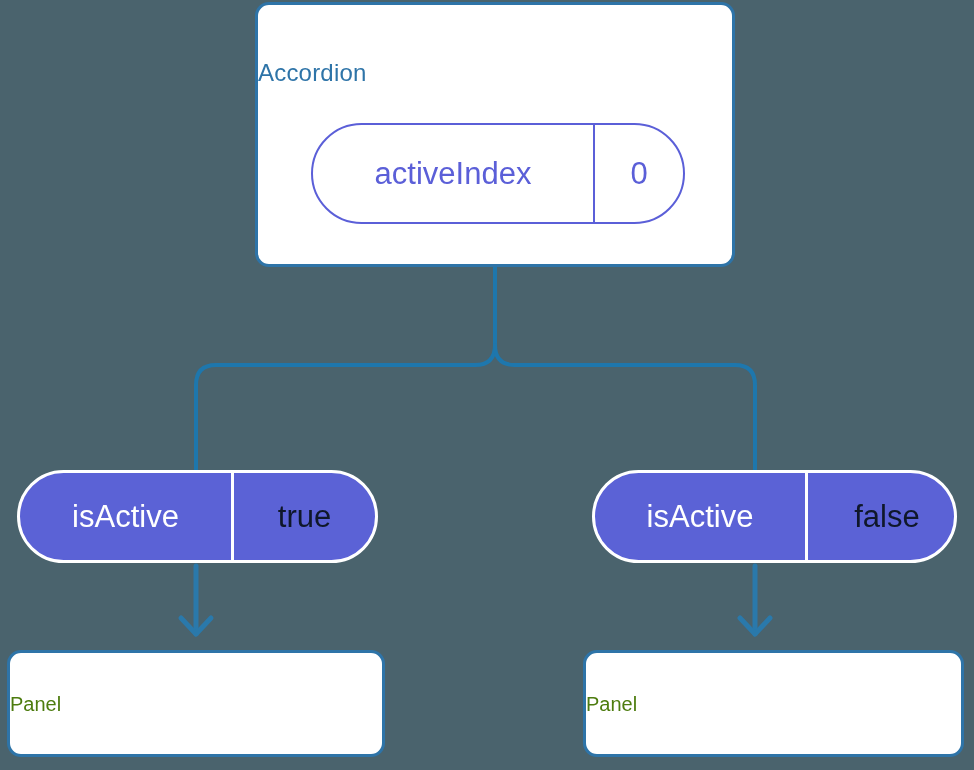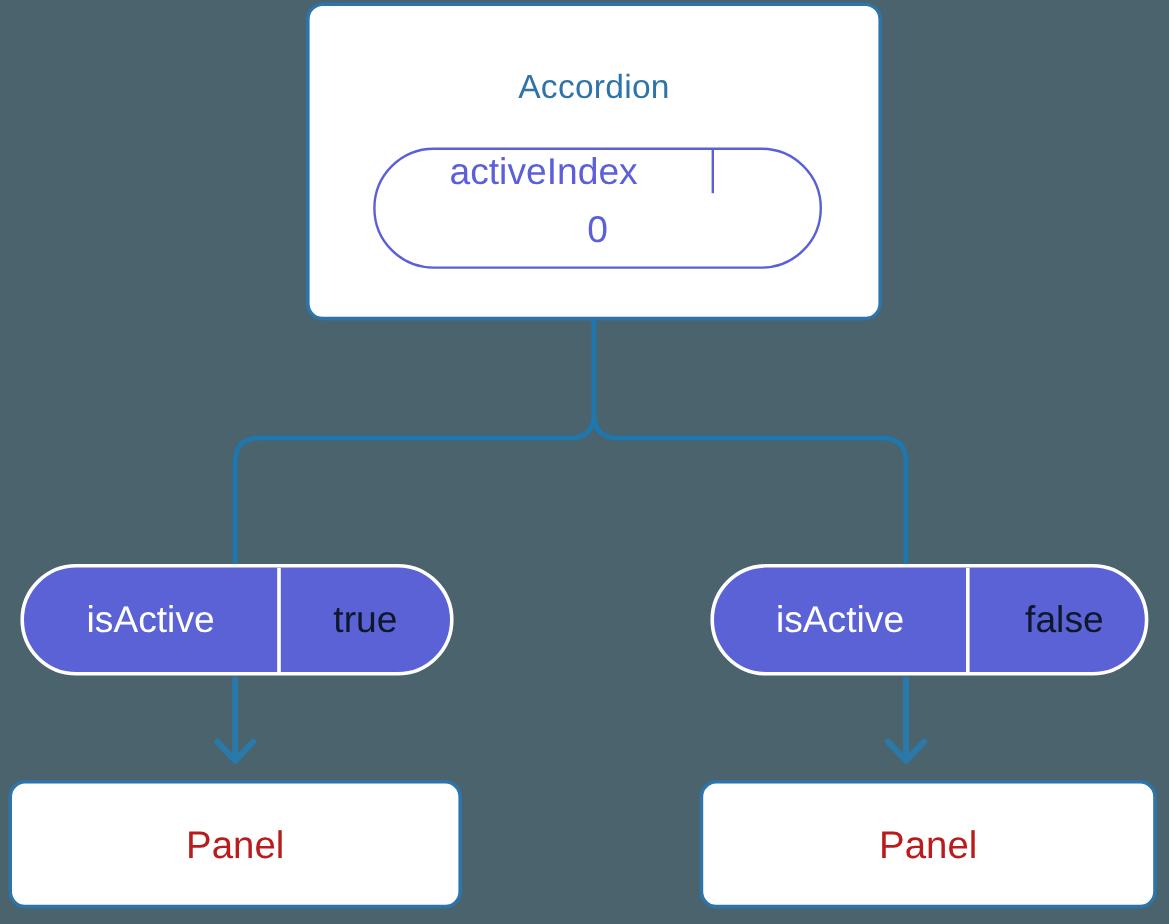--- a/index.html
+++ b/index.html
@@ -44,23 +44,23 @@
     left: 255px;
     top: 2px;
     width: 480px;
     height: 265px;
   }
   .card-title {
     position: absolute;
     left: 0;
     right: 0;
     top: 46px;
-    text-align: center;
+    text-align: left;
     color: #2e74a8;
-    font-size: 28px;
+    font-size: 24px;
     line-height: 44px;
     letter-spacing: 0.2px;
     white-space: nowrap;
   }
 
   
   .pill {
     position: absolute;
     display: flex;
     align-items: stretch;
@@ -103,21 +103,20 @@
   .pill.filled .pill-val {
     color: #0f172a;
   }
 
   #accordion-state-pill {
     left: 53px;
     top: 118px;
     width: 374px;
     height: 101px;
     font-size: 31px;
-    flex-direction: column;
   }
   #accordion-state-pill .pill-key { width: 282px; }
   #accordion-state-pill .pill-val { flex: 1 1 auto; }
 
   #pill-left {
     left: 17px;
     top: 470px;
     width: 361px;
     height: 93px;
     font-size: 31px;
@@ -146,23 +145,23 @@
     left: 583px;
     top: 650px;
     width: 381px;
     height: 107px;
   }
   .panel-label {
     position: absolute;
     left: 0;
     right: 0;
     top: 30px;
-    text-align: center;
-    color: #b91c1c;
-    font-size: 32px;
+    text-align: left;
+    color: #4d7c0f;
+    font-size: 20px;
     line-height: 42px;
     white-space: nowrap;
   }
 </style>
 </head>
 <body>
 
 <div id="stage">
 
   <svg id="wires" viewBox="0 0 974 770" width="974" height="770" aria-hidden="true">

